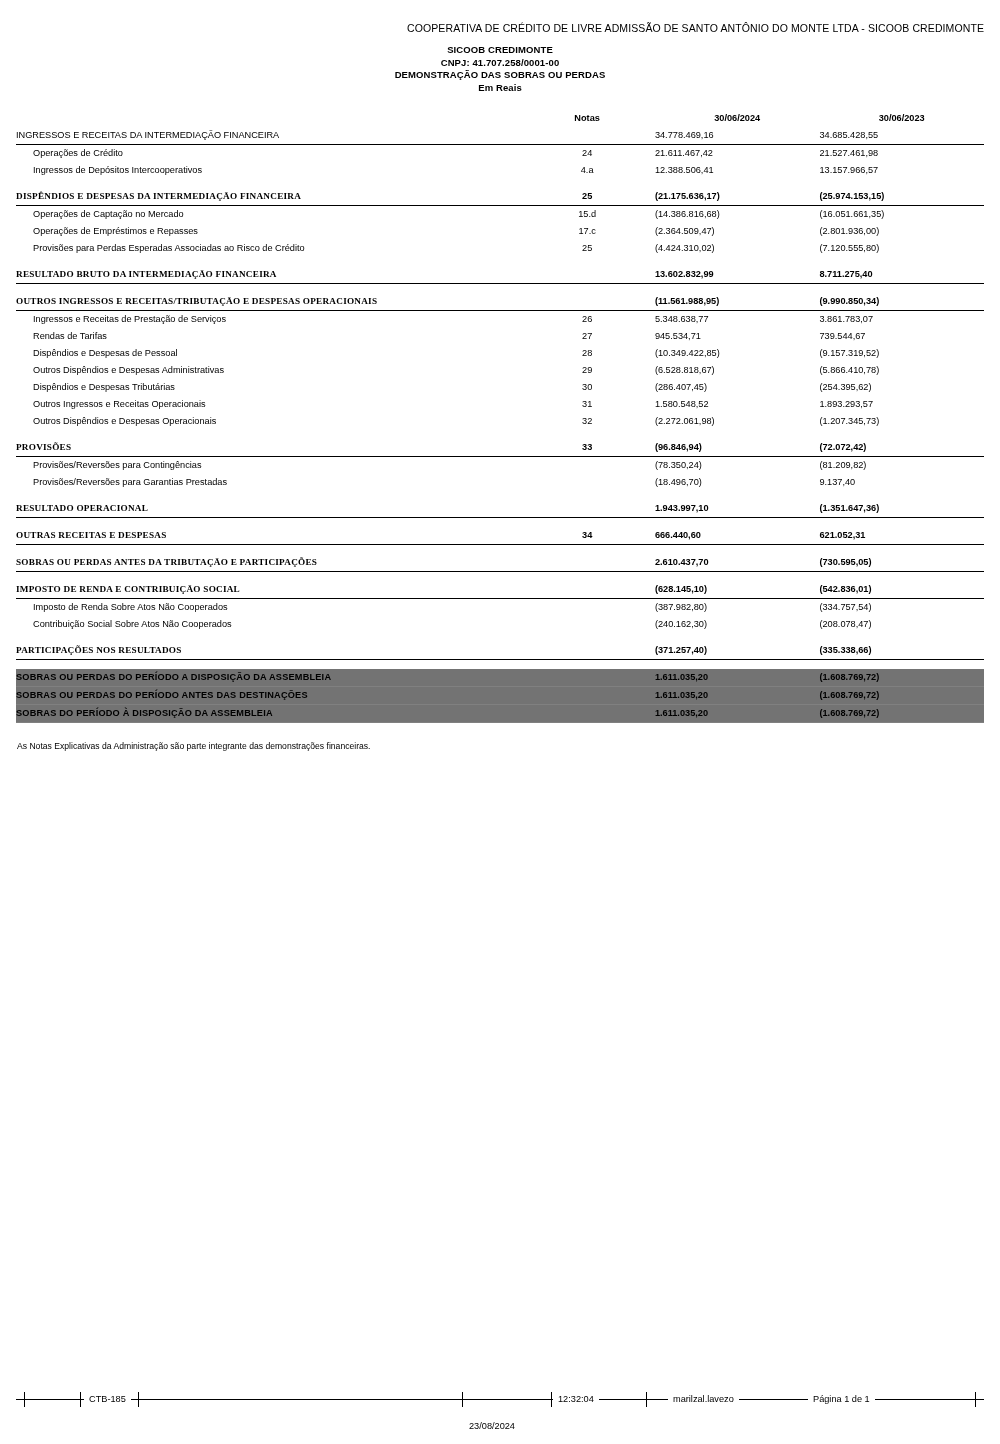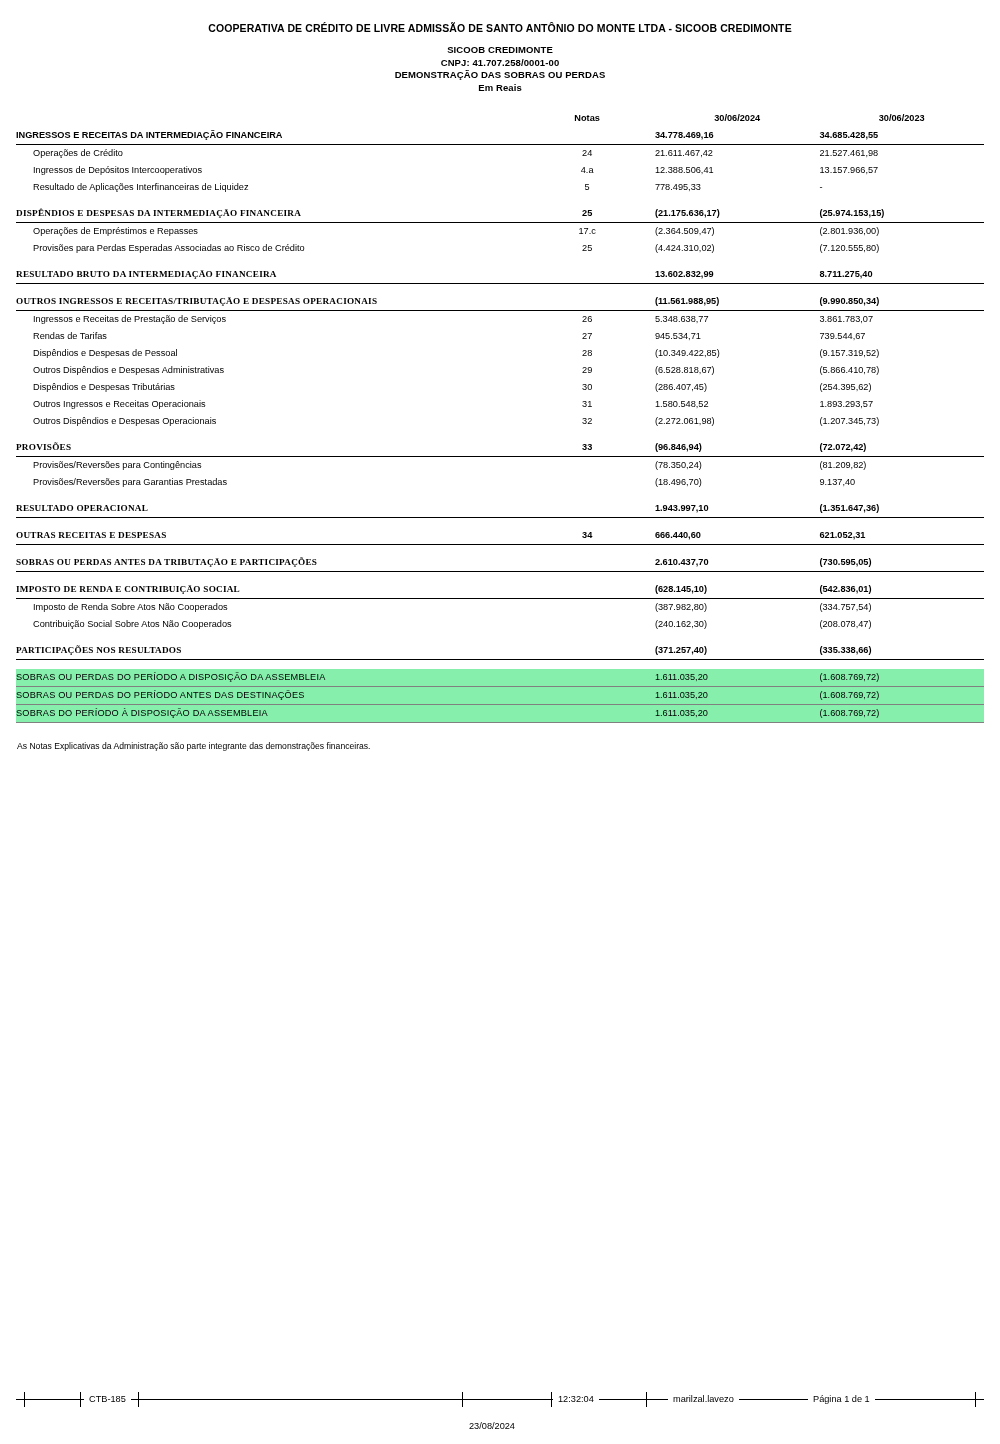--- a/index.html
+++ b/index.html
@@ -20,23 +20,24 @@
     width: 1000px;
     height: 1444px;
     box-sizing: border-box;
     padding: 22px 16px 0 16px;
   }
   .header {
     text-align: center;
   }
   .header .line1 {
     font-size: 10.5px;
-    font-weight: bold;
+    font-weight: normal;
     letter-spacing: 0.1px;
     margin-bottom: 10px;
+    text-align: right;
   }
   .header .line2,
   .header .line3,
   .header .line4,
   .header .line5 {
     font-size: 9.5px;
     font-weight: bold;
     line-height: 12.5px;
     letter-spacing: 0.1px;
   }
@@ -72,37 +73,37 @@
   tr.section > td {
     font-weight: bold;
     border-bottom: 1px solid #000;
   }
   tr.section > td.td-desc {
     letter-spacing: 0.25px;
     font-family: Liberation Serif, serif;
   }
   tr.headrow > td {
     border-bottom: 1.4px solid #000;
-    font-weight: bold;
+    font-weight: normal;
     margin-top: 29px;
   }
   tr.item > td {
     font-weight: normal;
   }
   tr.item > td.td-desc {
     padding-left: 17px;
   }
   tr.spacer > td {
     height: 9px;
     line-height: 9px;
     font-size: 1px;
   }
   tr.shaded > td {
-    background: #86efac;
-    font-weight: normal;
+    background: #737373;
+    font-weight: bold;
     border-bottom: 1px solid #808080;
   }
   tr.shaded > td.td-desc { letter-spacing: 0.2px; }
 
   .notes-foot {
     font-size: 8.6px;
     margin-top: 18px;
     padding-left: 1px;
   }
 
@@ -178,34 +179,34 @@
           <td class="td-notes">24</td>
           <td class="td-val">21.611.467,42</td>
           <td class="td-val">21.527.461,98</td>
         </tr>
         <tr class="item">
           <td class="td-desc">Ingressos de Depósitos Intercooperativos</td>
           <td class="td-notes">4.a</td>
           <td class="td-val">12.388.506,41</td>
           <td class="td-val">13.157.966,57</td>
         </tr>
-        <tr class="item">
-          <td class="td-desc">Resultado de Aplicações Interfinanceiras de Liquidez</td>
-          <td class="td-notes">5</td>
-          <td class="td-val">778.495,33</td>
-          <td class="td-val">-</td>
-        </tr>
         <tr class="spacer">
           <td colspan="4"></td>
         </tr>
         <tr class="section">
           <td class="td-desc">DISPÊNDIOS E DESPESAS DA INTERMEDIAÇÃO FINANCEIRA</td>
           <td class="td-notes">25</td>
           <td class="td-val">(21.175.636,17)</td>
           <td class="td-val">(25.974.153,15)</td>
+        </tr>
+        <tr class="item">
+          <td class="td-desc">Operações de Captação no Mercado</td>
+          <td class="td-notes">15.d</td>
+          <td class="td-val">(14.386.816,68)</td>
+          <td class="td-val">(16.051.661,35)</td>
         </tr>
         <tr class="item">
           <td class="td-desc">Operações de Empréstimos e Repasses</td>
           <td class="td-notes">17.c</td>
           <td class="td-val">(2.364.509,47)</td>
           <td class="td-val">(2.801.936,00)</td>
         </tr>
         <tr class="item">
           <td class="td-desc">Provisões para Perdas Esperadas Associadas ao Risco de Crédito</td>
           <td class="td-notes">25</td>

